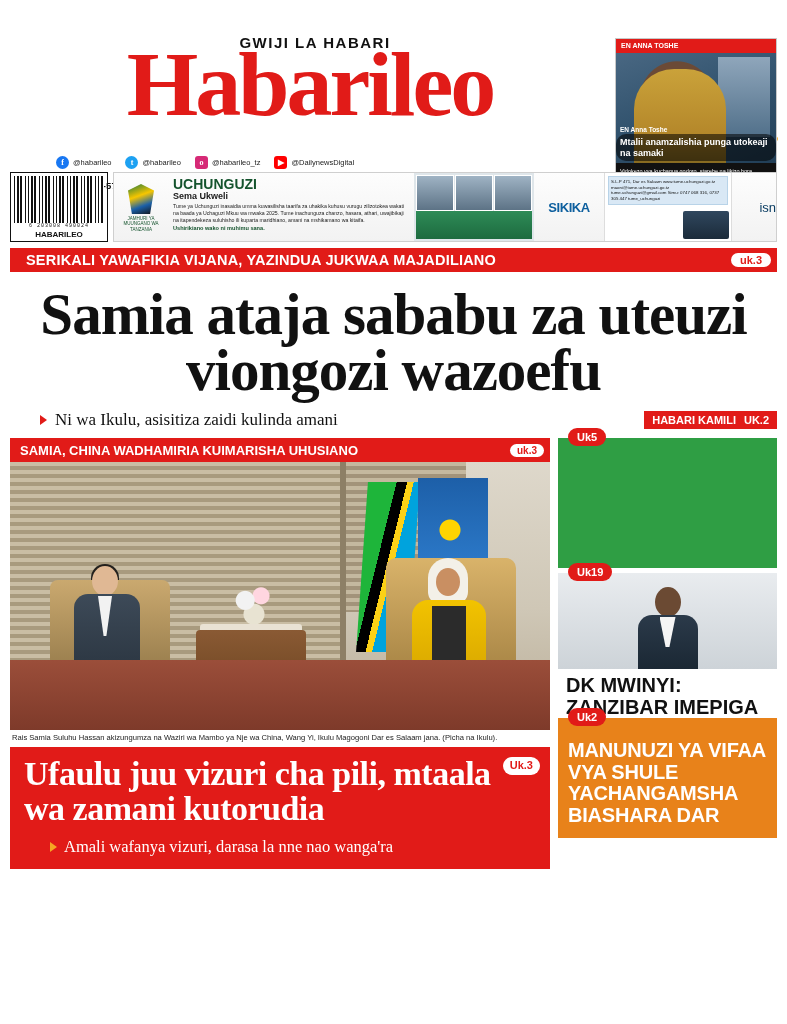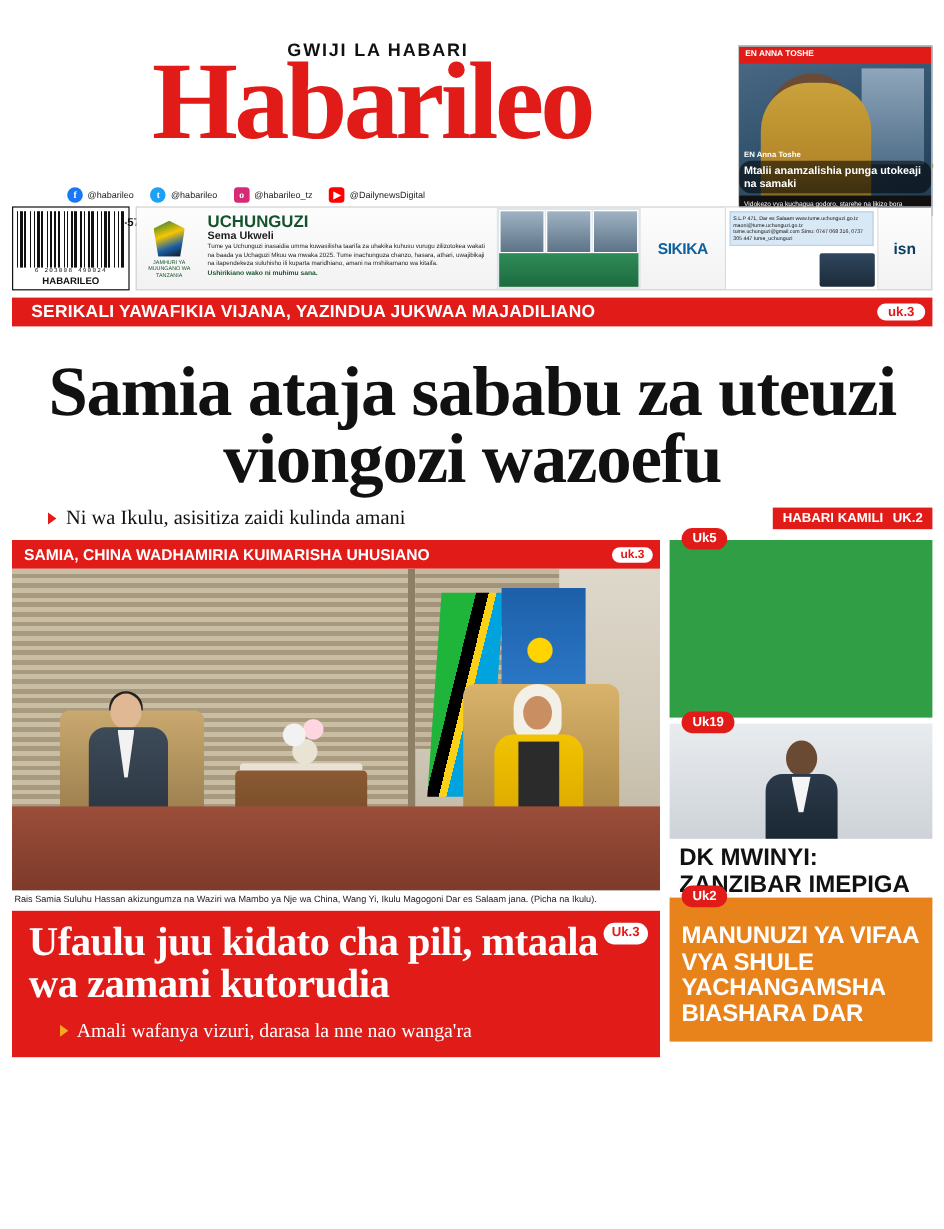--- a/index.html
+++ b/index.html
@@ -334,24 +334,24 @@
     right: 2px; bottom: 2px;
     width: 46px; height: 28px;
     background: linear-gradient(180deg,#30475e,#1b2b3a);
     border-radius: 2px;
   }
   .isn-box {
     width: 44px;
     border-left: 1px solid #ddd;
     display: flex;
     flex-direction: column;
-    align-items: center;
+    align-items: flex-end;
     justify-content: center;
     font-size: 13px;
-    font-weight: bold;
+    font-weight: normal;
     color: #0a3d62;
   }
   .isn-sub { font-size: 3.6px; color:#333; text-align:center; line-height:1.1;}
 
   
   .kicker {
     margin-top: 6px;
     height: 24px;
     background: #e11b18;
     display: flex;
@@ -376,21 +376,21 @@
   }
 
   
   .lead-head {
     font-family: "Liberation Serif", serif;
     font-weight: bold;
     font-size: 59px;
     line-height: 0.95;
     color: #111;
     text-align: center;
-    margin-top: 26px;
+    margin-top: 14px;
     letter-spacing: -1px;
   }
   .lead-sub {
     margin-top: 12px;
     display: flex;
     align-items: center;
     gap: 8px;
   }
   .tri {
     width: 0; height: 0;
@@ -638,21 +638,21 @@
   }
 
   
   .side-card {
     position: relative;
     box-sizing: border-box;
     margin-bottom: 5px;
   }
   .side-green {
     background: #2f9e44;
-    height: 148px;
+    height: 130px;
     padding: 22px 10px 8px 10px;
   }
   .side-white {
     background: #ffffff;
     height: 140px;
   }
   .side-orange {
     background: #e8821a;
     height: 120px;
     padding: 22px 10px 19px 10px;
@@ -854,21 +854,21 @@
           <div class="mp-woman-face"></div>
           <div class="mp-woman-body"></div>
           <div class="mp-woman-dark"></div>
         </div>
         <div class="mp-carpet"></div>
       </div>
 
       <div class="caption">Rais Samia Suluhu Hassan akizungumza na Waziri wa Mambo ya Nje wa China, Wang Yi, Ikulu Magogoni Dar es Salaam jana. (Picha na Ikulu).</div>
 
       <div class="red-block">
-        <div class="red-head">Ufaulu juu kidato cha pili, mtaala wa zamani kutorudia</div>
+        <div class="red-head">Ufaulu juu vizuri cha pili, mtaala wa zamani kutorudia</div>
         <div class="red-badge">Uk.3</div>
         <div class="red-sub">
           <div class="tri-w"></div>
           <div class="red-sub-text">Amali wafanya vizuri, darasa la nne nao wanga'ra</div>
         </div>
       </div>
     </div>
 
     <div class="col-side">
 

